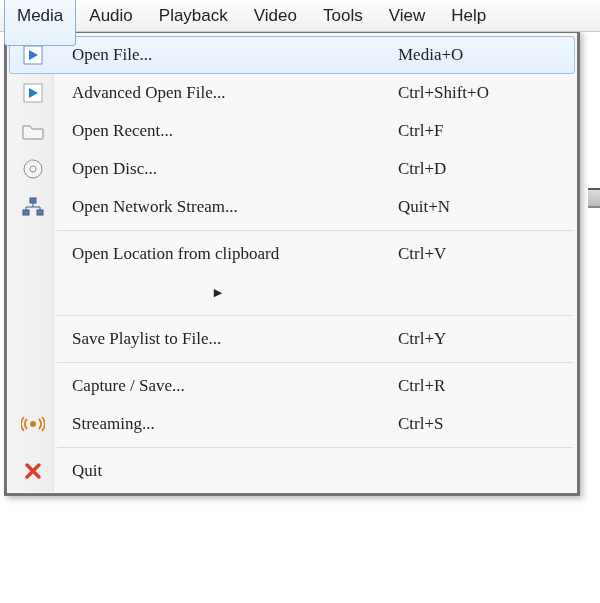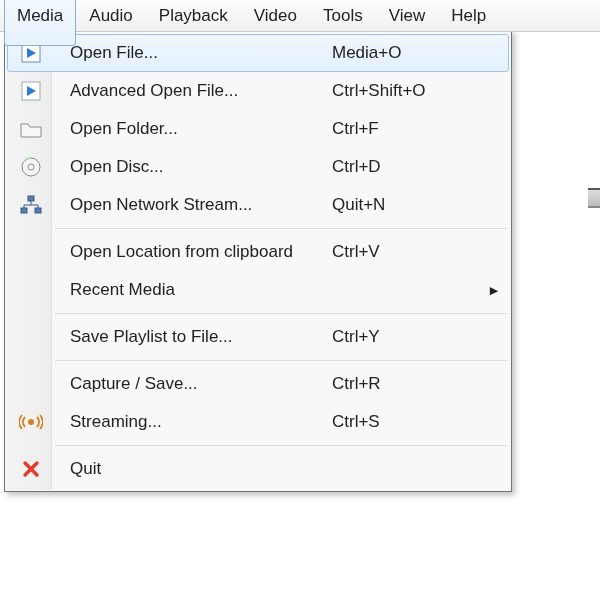--- a/index.html
+++ b/index.html
@@ -31,26 +31,27 @@
     cursor: default;
   }
   .menubar-item.active {
     background: linear-gradient(#f6fbff, #e6f1fb);
     border: 1px solid #8aaed6;
   }
   .dropdown {
     position: absolute;
     top: 30px;
     left: 4px;
-    width: 508px;
+    width: 576px;
     background: #f8f8f8;
-    border: 1px solid #737373;
+    border: 3px solid #737373;
     box-shadow: 3px 3px 6px rgba(0,0,0,0.25);
     z-index: 1;
     padding: 3px 2px;
+    font-family: Liberation Serif, serif;
   }
   .icon-col {
     position: absolute;
     left: 1px; top: 1px; bottom: 1px;
     width: 46px;
     background: linear-gradient(to right, #f4f4f4, #ededed);
     border-right: 1px solid #e2e2e2;
     z-index: 0;
   }
   .menu-item {
@@ -152,21 +153,21 @@
     <span class="mi-shortcut">Ctrl+Shift+O</span>
     <span class="mi-arrow"></span>
   </div>
 
   <div class="menu-item">
     <span class="mi-icon">
       <svg width="22" height="18">
           <path d="M1 4 h7 l2 3 h11 v9 a1 1 0 0 1 -1 1 h-18 a1 1 0 0 1 -1 -1 z" fill="#f6f6f6" stroke="#8a8a8a"></path>
         </svg>
     </span>
-    <span class="mi-label">Open Folder...</span>
+    <span class="mi-label">Open Recent...</span>
     <span class="mi-shortcut">Ctrl+F</span>
     <span class="mi-arrow"></span>
   </div>
 
   <div class="menu-item">
     <span class="mi-icon">
       <svg width="22" height="22">
           <circle cx="11" cy="11" r="9" fill="#f4f4f4" stroke="#8a8a8a"></circle>
           <circle cx="11" cy="11" r="3" fill="#fff" stroke="#8a8a8a"></circle>
           <path d="M4 6 A9 9 0 0 1 11 2" fill="none" stroke="#b8d4a8" stroke-width="2"></path>
@@ -196,21 +197,20 @@
 
   <div class="menu-item">
     <span class="mi-icon"></span>
     <span class="mi-label">Open Location from clipboard</span>
     <span class="mi-shortcut">Ctrl+V</span>
     <span class="mi-arrow"></span>
   </div>
 
   <div class="menu-item">
     <span class="mi-icon"></span>
-    <span class="mi-label">Recent Media</span>
     <span class="mi-shortcut"></span>
     <span class="mi-arrow" style="font-size:11px">▶</span>
   </div>
 
   <div class="separator"></div>
 
   <div class="menu-item">
     <span class="mi-icon"></span>
     <span class="mi-label">Save Playlist to File...</span>
     <span class="mi-shortcut">Ctrl+Y</span>

